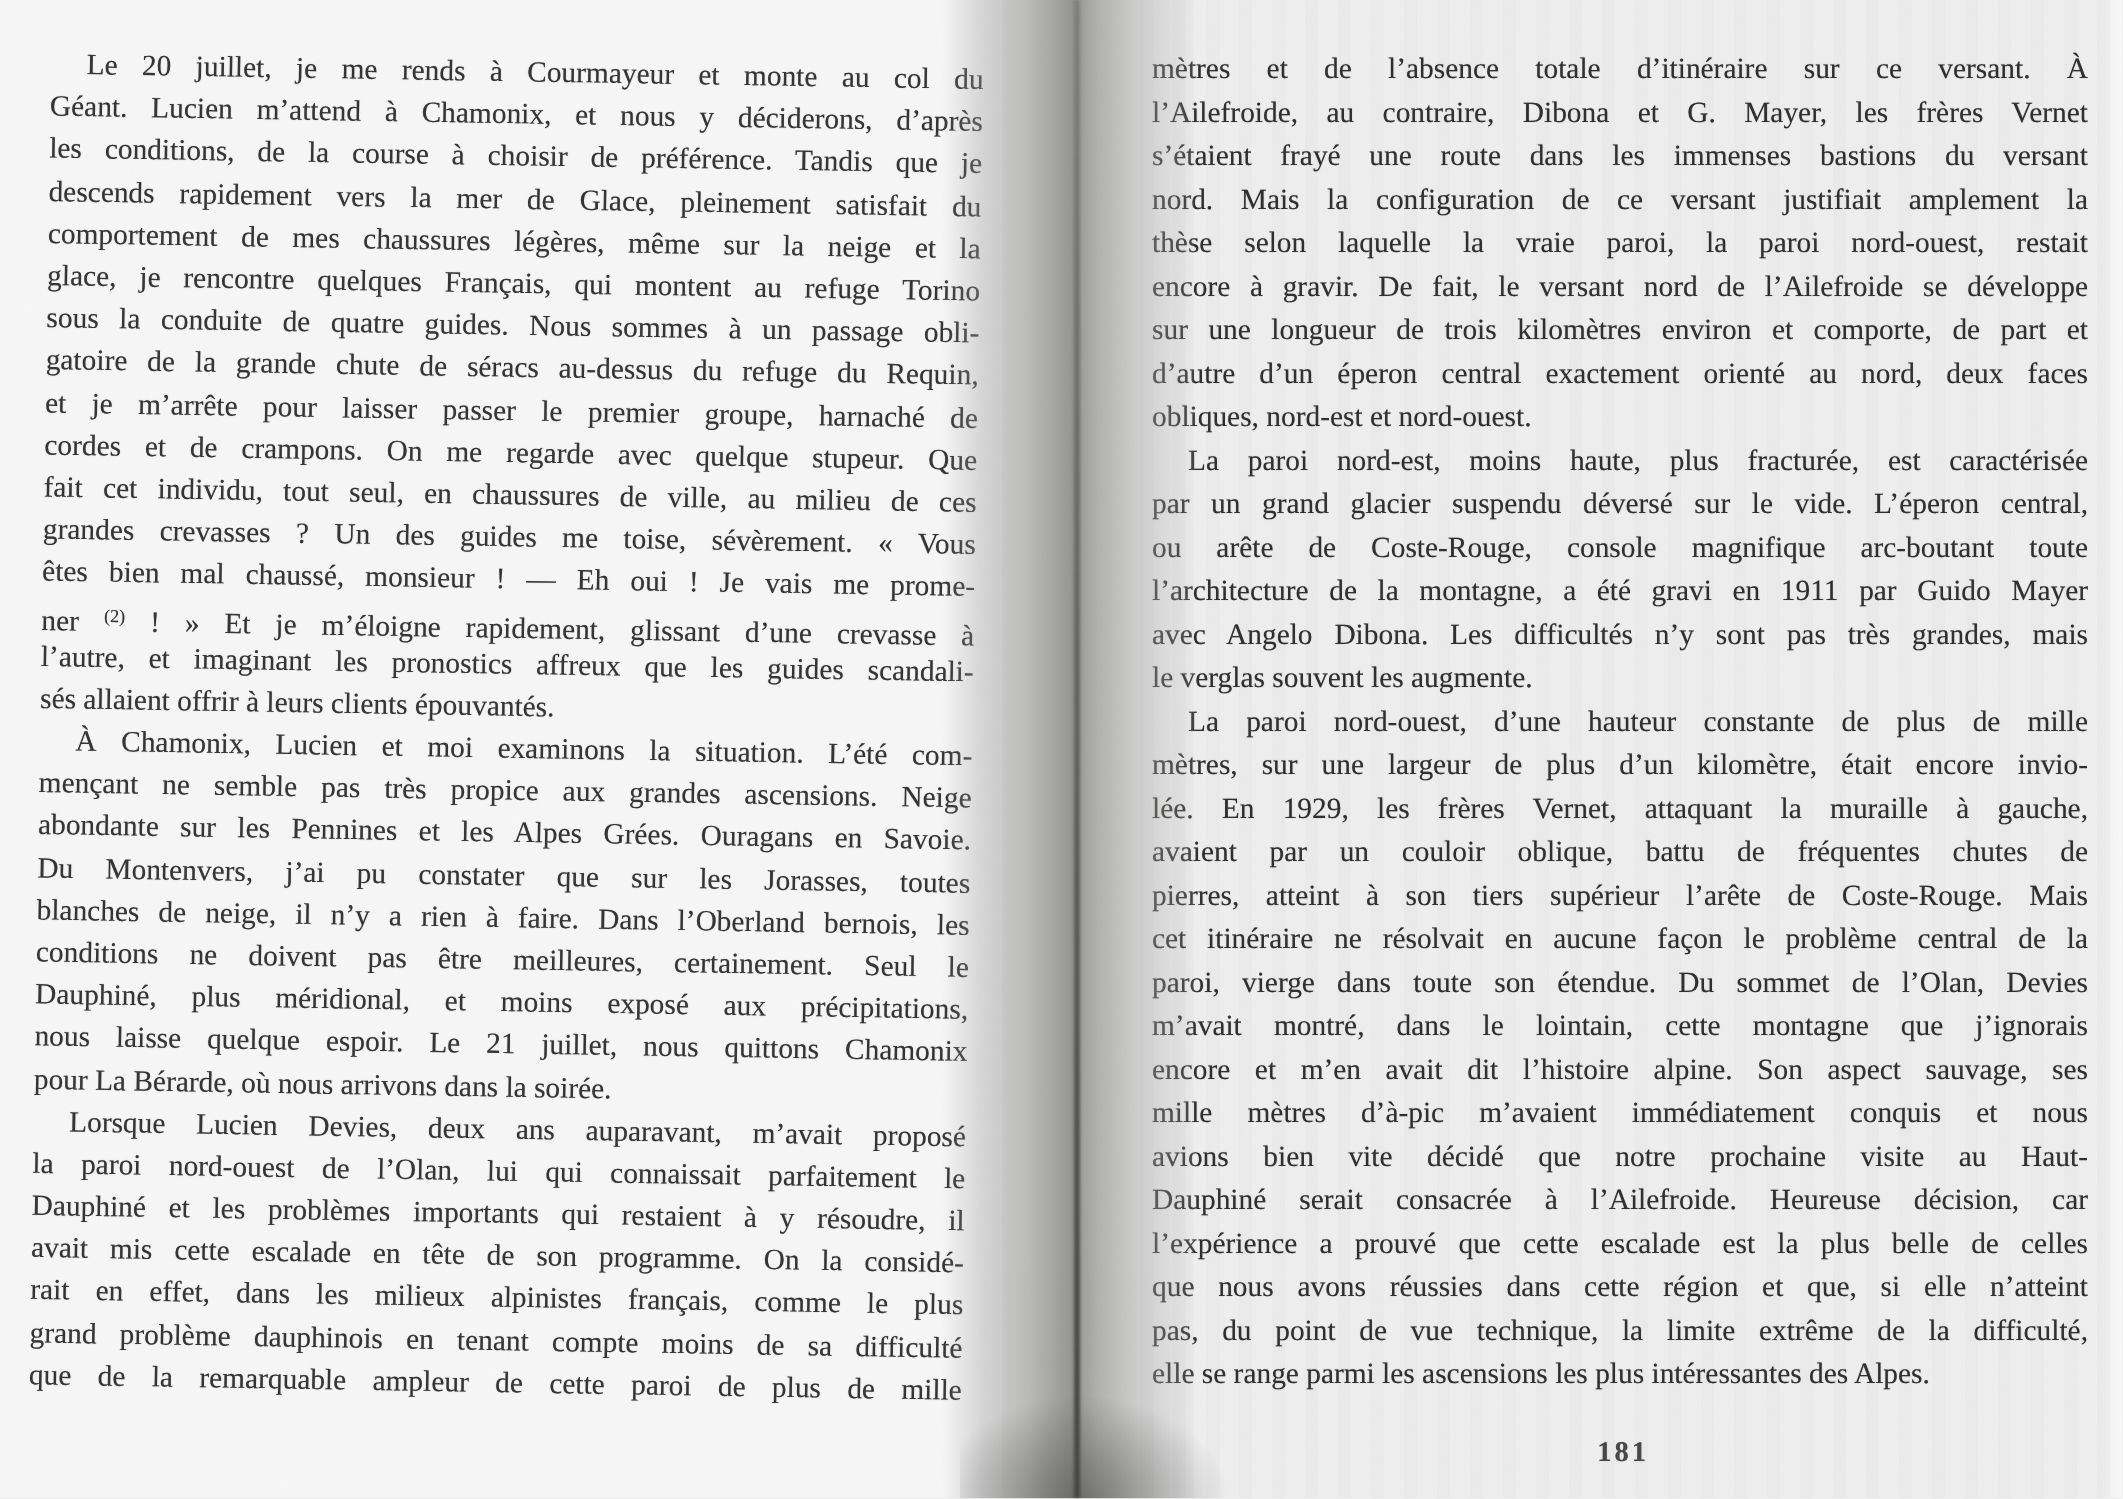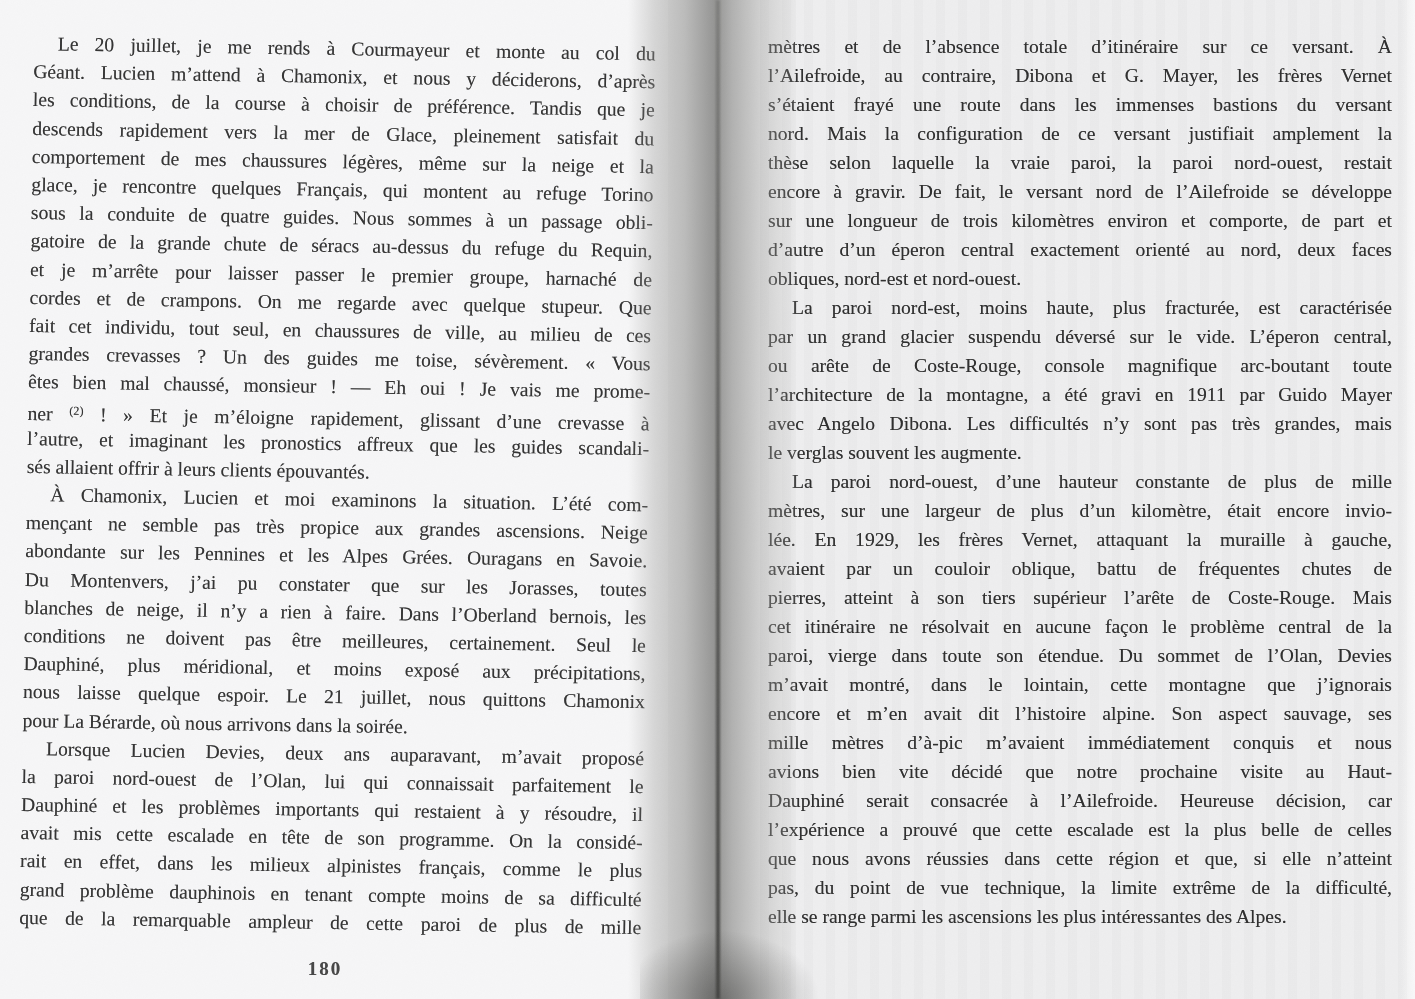--- a/index.html
+++ b/index.html
@@ -146,21 +146,21 @@
         <div class="line">pas, du point de vue technique, la limite extrême de la difficulté,</div>
         <div class="line end">elle se range parmi les ascensions les plus intéressantes des Alpes.</div>
       </div>
   </section>
 
   <div class="gutter"></div>
   <div class="fold"></div>
   <div class="gutter-bottom"></div>
   <div class="edge-right"></div>
 
-  <div class="pagenum pn-left">180</div>
+  <div class="pagenum pn-right">181</div>
 
   <svg class="noise" xmlns="http://www.w3.org/2000/svg" width="1415" height="999">
     <filter id="grain">
       <feTurbulence type="fractalNoise" baseFrequency="0.9" numOctaves="2" stitchTiles="stitch"></feTurbulence>
       <feColorMatrix type="saturate" values="0"></feColorMatrix>
       <feComponentTransfer>
           <feFuncA type="linear" slope="0.055" intercept="0"></feFuncA>
         </feComponentTransfer>
     </filter>
     <rect width="1415" height="999" filter="url(#grain)"></rect>

